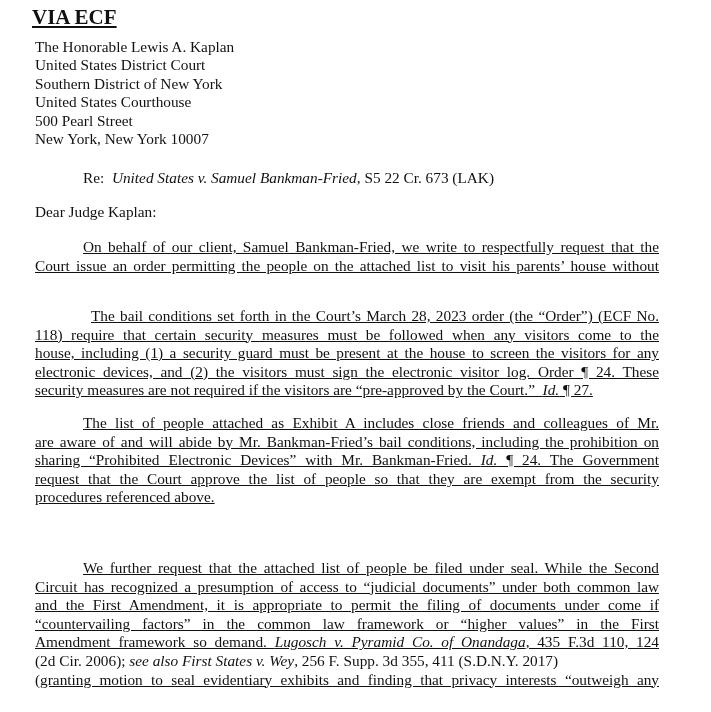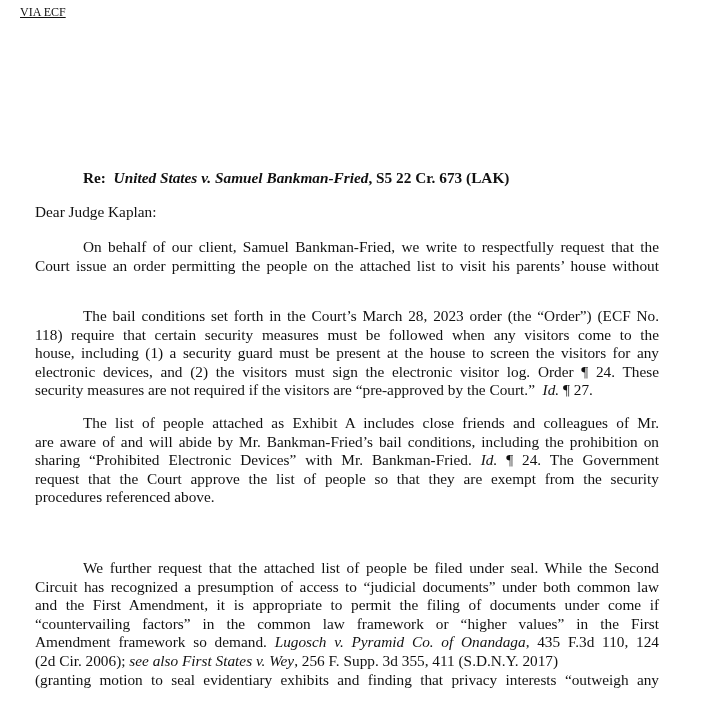--- a/index.html
+++ b/index.html
@@ -3,58 +3,66 @@
 <meta charset="utf-8">
 <style>
   html, body { margin: 0; padding: 0; background: #ffffff; }
   body {
     width: 711px; height: 712px; overflow: hidden; position: relative;
     font-family: "Liberation Serif", "DejaVu Serif", serif;
     color: #111111; font-size: 15.3px;
   }
   .page { position: absolute; left: 0; top: 0; width: 711px; height: 712px; }
   .via {
-    position: absolute; left: 20px; top: 5px;
-    font-weight: normal; text-decoration: underline; font-size: 12px;
+    position: absolute; left: 32px; top: 5px;
+    font-weight: bold; text-decoration: underline; font-size: 21px;
   }
   .addr { position: absolute; left: 35px; top: 38px; line-height: 18.4px; }
   .addr div { white-space: nowrap; }
   .re {
-    position: absolute; left: 83px; top: 169px; font-weight: bold; white-space: nowrap;
+    position: absolute; left: 83px; top: 169px; font-weight: normal; white-space: nowrap;
   }
   .re .case { font-style: italic; }
   .salutation { position: absolute; left: 35px; top: 203px; white-space: nowrap; }
   .para { position: absolute; left: 35px; width: 624px; line-height: 18.6px; }
-  .line { display: block; white-space: nowrap; text-align: justify; text-align-last: justify; height: 18.6px; }
+  .line { display: block; white-space: nowrap; text-align: justify; text-align-last: justify; height: 18.6px; text-decoration: underline; }
   .line.last { text-align-last: left; }
   .line.first { padding-left: 48px; }
   .i { font-style: italic; }
 </style>
 </head>
 <body>
 
 <div class="page">
 
   <div class="via">VIA ECF</div>
 
+  <div class="addr">
+    <div>The Honorable Lewis A. Kaplan</div>
+    <div>United States District Court</div>
+    <div>Southern District of New York</div>
+    <div>United States Courthouse</div>
+    <div>500 Pearl Street</div>
+    <div>New York, New York 10007</div>
+  </div>
 
   <div class="re">
     <span>Re:</span>&nbsp;
     <span class="case">United States v. Samuel Bankman-Fried</span><span>, S5 22 Cr. 673 (LAK)</span>
   </div>
 
   <div class="salutation">Dear Judge Kaplan:</div>
 
   <div class="para" style="top:238px;">
     <span class="line first"><span style="white-space: nowrap;">On behalf of our client, Samuel Bankman-Fried, we write to respectfully request that the</span></span>
     <span class="line"><span style="white-space: nowrap;">Court issue an order permitting the people on the attached list to visit his parents’ house without</span></span>
   </div>
 
   <div class="para" style="top:307px;">
-    <span class="line first"><span style="white-space: nowrap;">The bail conditions set forth in the Court’s March 28, 2023 order (the “Order”) (ECF No.</span></span>
+    <span class="line first"><span style="white-space: nowrap; margin-left: 8px;">The bail conditions set forth in the Court’s March 28, 2023 order (the “Order”) (ECF No.</span></span>
     <span class="line"><span style="white-space: nowrap;">118) require that certain security measures must be followed when any visitors come to the</span></span>
     <span class="line"><span style="white-space: nowrap;">house, including (1) a security guard must be present at the house to screen the visitors for any</span></span>
     <span class="line"><span style="white-space: nowrap;">electronic devices, and (2) the visitors must sign the electronic visitor log.  Order ¶ 24.  These</span></span>
     <span class="line last"><span>security measures are not required if the visitors are “pre-approved by the Court.”</span>&nbsp; <span class="i">Id.</span><span> ¶ 27.</span></span>
   </div>
 
   <div class="para" style="top:414px;">
     <span class="line first"><span style="white-space: nowrap;">The list of people attached as Exhibit A includes close friends and colleagues of Mr.</span></span>
     <span class="line"><span style="white-space: nowrap;">are aware of and will abide by Mr. Bankman-Fried’s bail conditions, including the prohibition on</span></span>
     <span class="line"><span style="white-space: nowrap; word-spacing: 0.00120192px;"><span>sharing “Prohibited Electronic Devices” with Mr. Bankman-Fried.  </span><span class="i">Id.</span><span> ¶ 24.  The Government</span></span></span>

